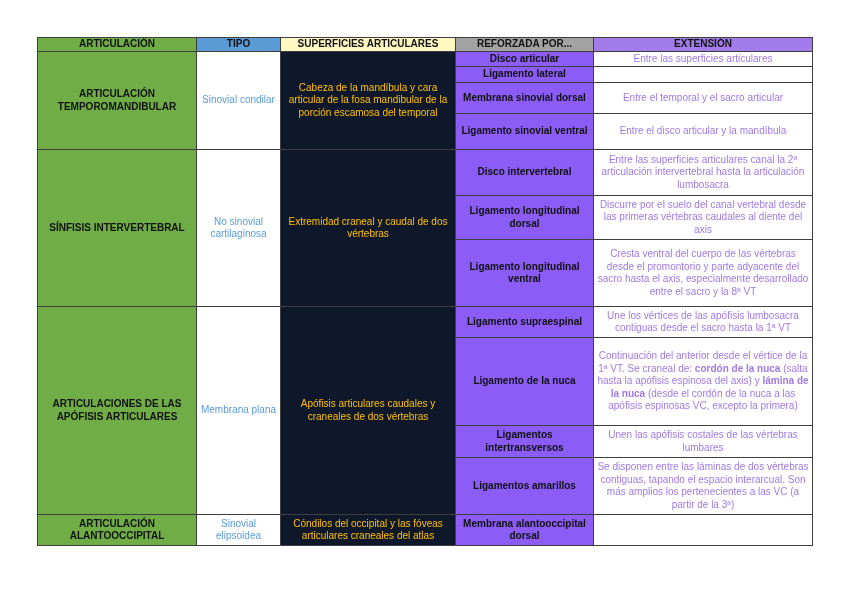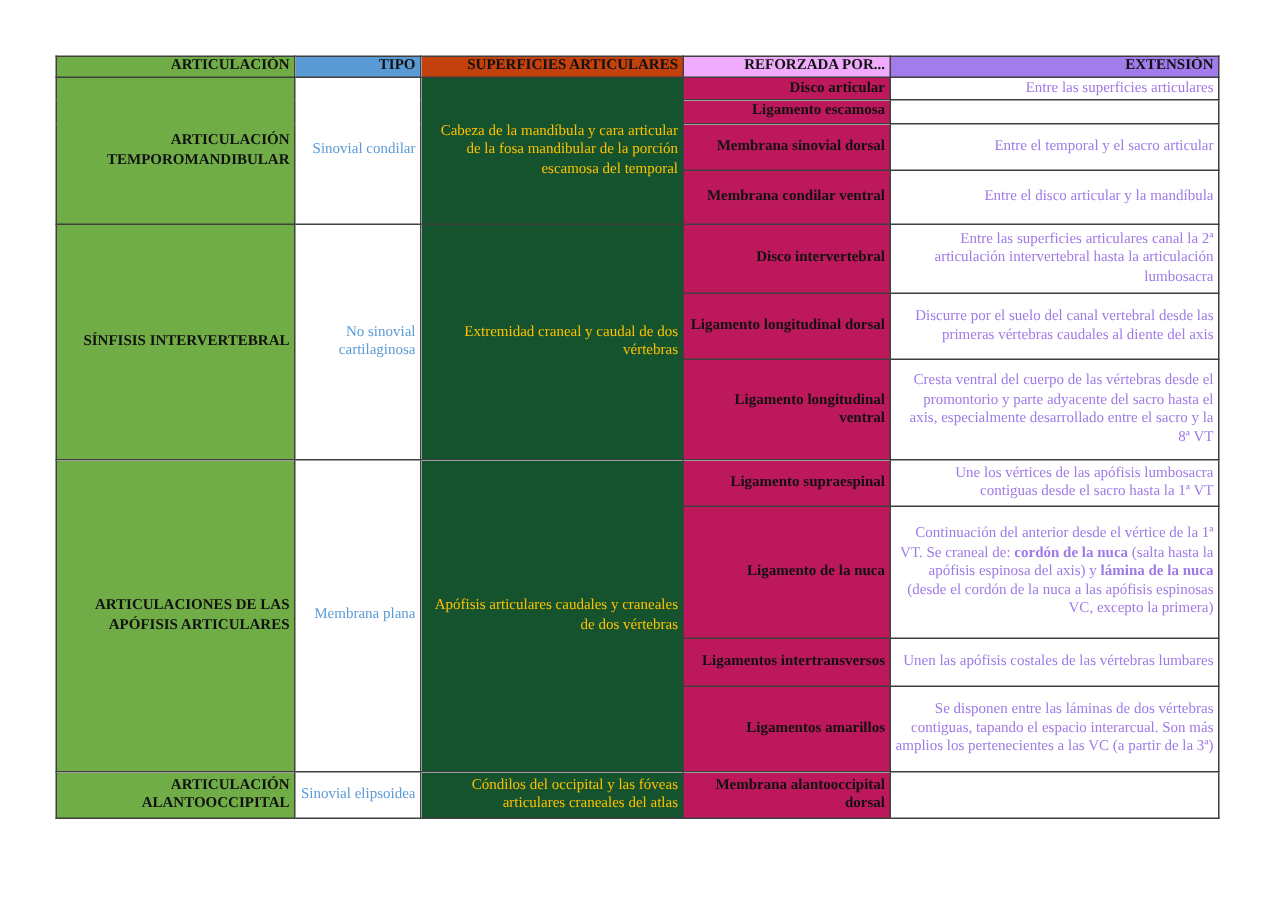--- a/index.html
+++ b/index.html
@@ -4,34 +4,33 @@
   <style>
     html, body { margin: 0; padding: 0; background: #ffffff; }
     body { width: 848px; height: 599px; position: relative; overflow: hidden;
            font-family: "Liberation Sans", "DejaVu Sans", sans-serif; }
     table.grid {
       position: absolute; left: 37px; top: 37px;
       width: 775px; border-collapse: collapse; table-layout: fixed;
       font-size: 10px; line-height: 12.5px;
     }
     table.grid td, table.grid th {
-      border: 1px solid #3f3f3f; padding: 0 3px; text-align: right; vertical-align: middle;
+      border: 1px solid #3f3f3f; padding: 0 3px; text-align: center; vertical-align: middle;
       overflow: hidden;
-      font-family: Liberation Serif, serif;
     }
     th { font-weight: bold; color: #111; height: 13px; font-size: 10px; }
     th.c-art { background: #70AD47; }
     th.c-tipo { background: #5B9BD5; }
-    th.c-sup { background: #c2410c; }
-    th.c-ref { background: #f0abfc; }
+    th.c-sup { background: #fef9c3; }
+    th.c-ref { background: #a3a3a3; }
     th.c-ext { background: #A27CEB; }
     td.art { background: #70AD47; color: #111; font-weight: bold; margin-left: 39px; }
     td.tipo { color: #5B9BD5; background: #fff; margin-left: 40px; }
-    td.sup { color: #FFC000; background: #14532d; margin-left: 48px; }
-    td.ref { background: #be185d; color: #111; font-weight: bold; }
+    td.sup { color: #FFC000; background: #0f172a; margin-left: 48px; }
+    td.ref { background: #8b5cf6; color: #111; font-weight: bold; }
     td.ext { color: #9E7AE6; background: #fff; }
     td.ext b { font-weight: bold; }
   </style>
 </head>
 <body>
 
 <table class="grid">
   <colgroup>
     <col style="width:159px">
       <col style="width:84px">
@@ -51,29 +50,29 @@
   <tbody>
 
     <tr style="height:15px">
       <td class="art" rowspan="4">ARTICULACIÓN TEMPOROMANDIBULAR</td>
       <td class="tipo" rowspan="4">Sinovial condilar</td>
       <td class="sup" rowspan="4">Cabeza de la mandíbula y cara articular de la fosa mandibular de la porción escamosa del temporal</td>
       <td class="ref">Disco articular</td>
       <td class="ext">Entre las superficies articulares</td>
     </tr>
     <tr style="height:16px">
-      <td class="ref">Ligamento escamosa</td>
+      <td class="ref">Ligamento lateral</td>
       <td class="ext"></td>
     </tr>
     <tr style="height:31px">
       <td class="ref">Membrana sinovial dorsal</td>
       <td class="ext">Entre el temporal y el sacro articular</td>
     </tr>
     <tr style="height:36px">
-      <td class="ref">Membrana condilar ventral</td>
+      <td class="ref">Ligamento sinovial ventral</td>
       <td class="ext">Entre el disco articular y la mandíbula</td>
     </tr>
 
     <tr style="height:46px">
       <td class="art" rowspan="3">SÍNFISIS INTERVERTEBRAL</td>
       <td class="tipo" rowspan="3">No sinovial cartilaginosa</td>
       <td class="sup" rowspan="3">Extremidad craneal y caudal de dos vértebras</td>
       <td class="ref">Disco intervertebral</td>
       <td class="ext">Entre las superficies articulares canal la 2ª articulación intervertebral hasta la articulación lumbosacra</td>
     </tr>

